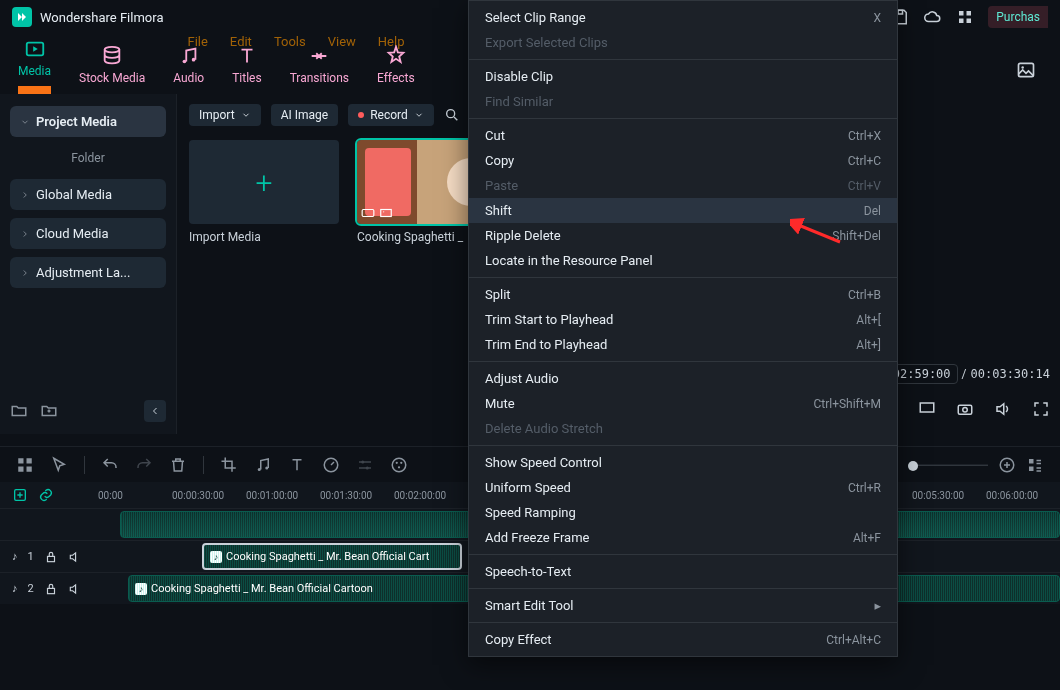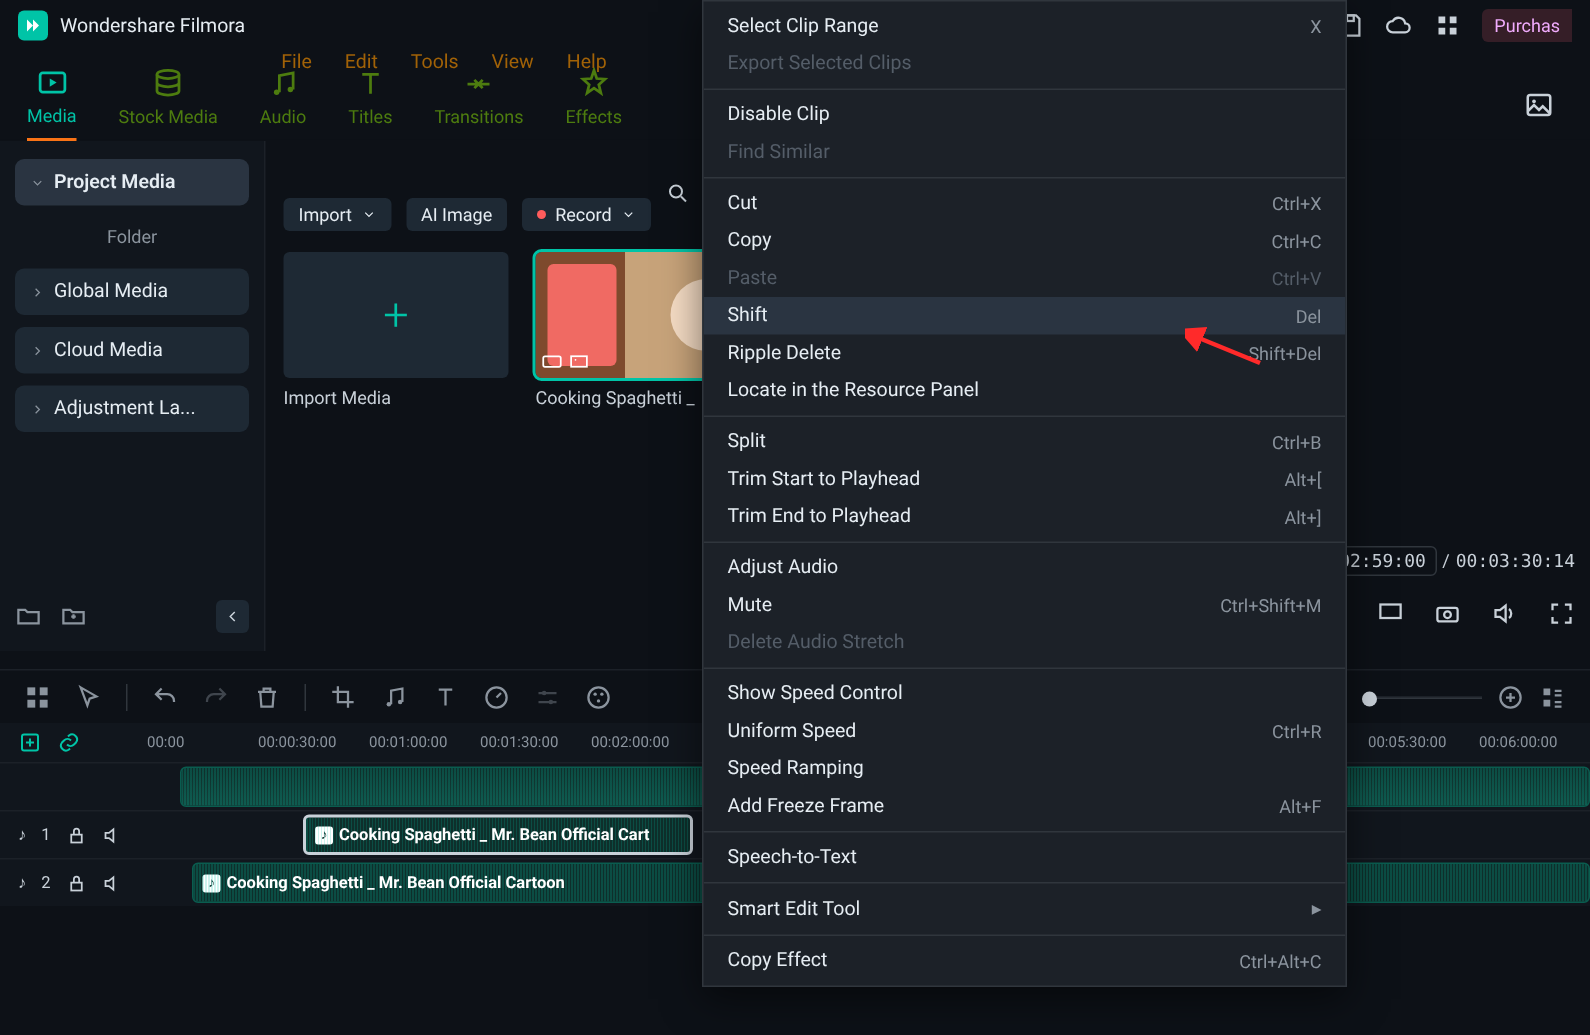--- a/index.html
+++ b/index.html
@@ -7,44 +7,44 @@
 
   
   .titlebar { display: flex; align-items: center; height: 34px; background: #0d1117; padding: 10px 12px; }
   .titlebar .logo { width: 20px; height: 20px; background: #00c4a7; border-radius: 4px; margin-right: 8px; display: flex; align-items: center; justify-content: center; }
   .titlebar .logo svg { width: 12px; height: 12px; }
   .titlebar .appname { font-size: 13px; color: #e6edf3; margin-right: 24px; }
   .titlebar .menu { display: flex; gap: 22px; }
   .titlebar .menu span { font-size: 13px; color: #a16207; cursor: pointer; margin-top: 48px; }
   .titlebar .right { margin-left: auto; display: flex; gap: 14px; align-items: center; }
   .titlebar .right .ico { width: 18px; height: 18px; color: #c9d1d9; display:flex; align-items:center; justify-content:center; }
-  .purchase { background: #d9536a33; color: #f0abfc; border-radius: 4px 0 0 4px; padding: 4px 8px; font-size: 12px; }
+  .purchase { background: #d9536a33; color: #5eead4; border-radius: 4px 0 0 4px; padding: 4px 8px; font-size: 12px; }
 
   
   .toptabs { display: flex; align-items: flex-end; padding: 10px 18px 0 18px; gap: 28px; background: #0d1117; height: 60px; border-bottom: 1px solid #0d1117; }
-  .toptabs .tab { display: flex; flex-direction: column; align-items: center; gap: 4px; color: #4d7c0f; cursor: pointer; padding-bottom: 8px; }
-  .toptabs .tab.active { color: #00c4a7; border-bottom: 2px solid #f97316; margin-bottom:-1px; }
+  .toptabs .tab { display: flex; flex-direction: column; align-items: center; gap: 4px; color: #f9a8d4; cursor: pointer; padding-bottom: 8px; }
+  .toptabs .tab.active { color: #00c4a7; border-bottom: 8px solid #f97316; margin-bottom:-1px; }
   .toptabs .tab .ico { width: 22px; height: 22px; display:flex; align-items:center; justify-content:center; }
   .toptabs .tab span.lbl { font-size: 12px; }
   .preview-icon-float { position:absolute; right: 24px; top: 60px; color:#c9d1d9; }
 
   
   .midrow { display: flex; height: 340px; }
 
   
   .sidebar { width: 176px; background: #11161d; padding: 12px 10px; display: flex; flex-direction: column; gap: 8px; }
   .sidebar .pill { background: #1e2934; border-radius: 6px; padding: 8px 10px; font-size: 13px; color: #e6edf3; display: flex; align-items: center; gap: 6px; cursor:pointer; }
   .sidebar .pill.active { background: #2a3441; font-weight:600; }
   .sidebar .folderlbl { text-align: center; font-size: 12px; color: #8b949e; padding: 6px 0; }
   .chev { width:10px; height:10px; color:#8b949e; }
 
   
   .mediapanel { flex: 1; background: #0d1117; border-left: 1px solid #1c2128; display: flex; flex-direction: column; }
   .mpheader { display: flex; align-items: center; gap: 10px; padding: 10px 12px; }
-  .mpheader .btn { background: #1e2934; border-radius: 4px; padding: 4px 10px; font-size: 12px; color: #e6edf3; display: flex; align-items: center; gap: 6px; cursor:pointer;margin-top:28px; }
+  .mpheader .btn { background: #1e2934; border-radius: 4px; padding: 4px 10px; font-size: 12px; color: #e6edf3; display: flex; align-items: center; gap: 6px; cursor:pointer; }
   .mpheader .btn .dot { width:6px; height:6px; border-radius:50%; background:#ff5c5c; }
   .mpheader .ico { width:16px; height:16px; color:#c9d1d9; }
   .thumbs { display: flex; gap: 18px; padding: 4px 12px; flex-wrap: wrap; align-content:flex-start; }
   .thumbwrap { width: 150px; display: flex; flex-direction: column; gap: 6px; }
   .thumb { width: 150px; height: 84px; background: #1e2934; border-radius: 4px; position: relative; display:flex; align-items:center; justify-content:center; }
   .thumb.import { border: none; }
   .thumb.import .plus { font-size: 30px; color: #00c4a7; font-weight:300; }
   .thumb.sel { outline: 2px solid #00c4a7; }
   .thumb .dur { position:absolute; top:4px; right:4px; background:rgba(0,0,0,0.6); font-size:10px; padding:1px 4px; border-radius:2px; color:#fff; }
   .thumb .vidico { position:absolute; bottom:4px; left:4px; color:#fff; display:flex; gap:4px; }
@@ -81,21 +81,21 @@
   .ruler .marks span { width:74px; }
   .track { display:flex; height:32px; align-items:center; background:#11161d; border-top:1px solid #1c2128; }
   .track .head { width:120px; display:flex; gap:10px; padding-left:12px; color:#c9d1d9; font-size:11px; align-items:center; }
   .track .head .ico { width:14px; height:14px; }
   .track .lane { flex:1; position:relative; height:100%; }
   .clip { position:absolute; top:2px; bottom:2px; border-radius:4px; overflow:hidden; display:flex; align-items:center; padding:0 6px; font-size:11px; color:#fff; }
   .clip.video1 { background: linear-gradient(#0e2f2b,#12423b); border:1px solid #0a5c4f; left:0; right:0; }
   .clip.audio1 { background:#0e2f2b; border:2px solid #c9d1d9; left:82px; width:260px; }
   .clip.audio2 { background:#0e2f2b; border:1px solid #0a5c4f; left:8px; right:0; }
   .clip .wave { position:absolute; inset:0; background: repeating-linear-gradient(90deg, #00c4a755 0 1px, transparent 1px 2px); opacity:0.6; }
-  .clip .txt { position:relative; z-index:1; white-space:nowrap; overflow:hidden;font-weight:bold; }
+  .clip .txt { position:relative; z-index:1; white-space:nowrap; overflow:hidden; }
   .clip .noteico { width:12px; height:12px; margin-right:4px; background:#fff; border-radius:2px; display:inline-flex; align-items:center; justify-content:center; color:#0e2f2b; font-size:9px; }
 
   
   .ctxmenu { position:absolute; left:468px; top:0; width:430px; background:#1c2128; border:1px solid #30363d; box-shadow:0 8px 24px rgba(0,0,0,0.5); z-index:100; padding:4px 0; max-height: 690px; overflow:hidden; }
   .ctxmenu hr { border:none; height:1px; background:#30363d; margin:4px 0; }
   .ctxrow { display:flex; align-items:center; padding:5px 16px; font-size:13px; color:#e6edf3; cursor:pointer; }
   .ctxrow.dis { color:#545d68; cursor:default; }
   .ctxrow.hov { background:#2a3441; }
   .ctxrow .sc { margin-left:auto; font-size:12px; color:#8b949e; }
   .ctxrow.dis .sc { color:#545d68; }

